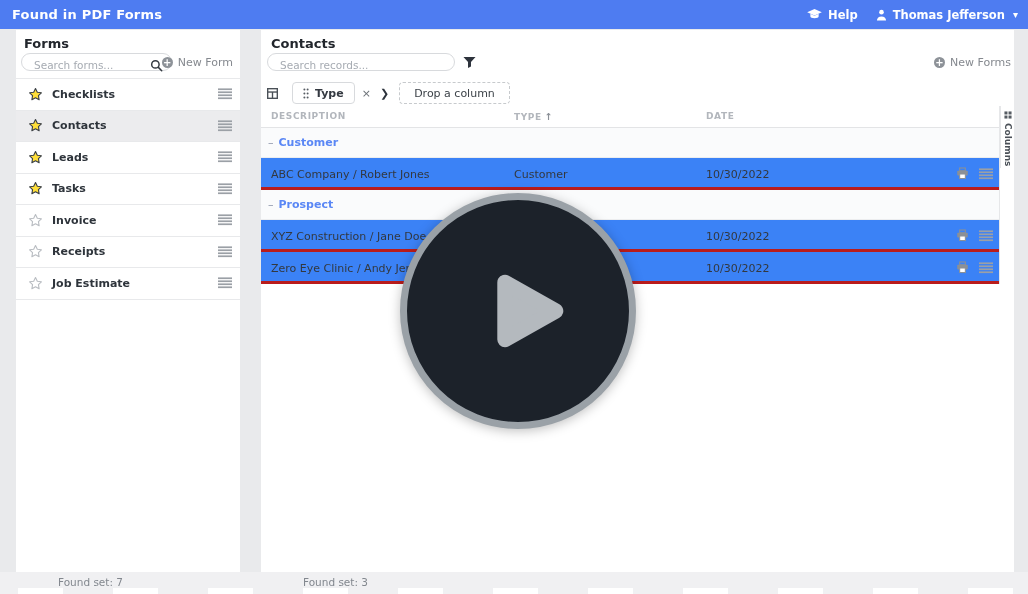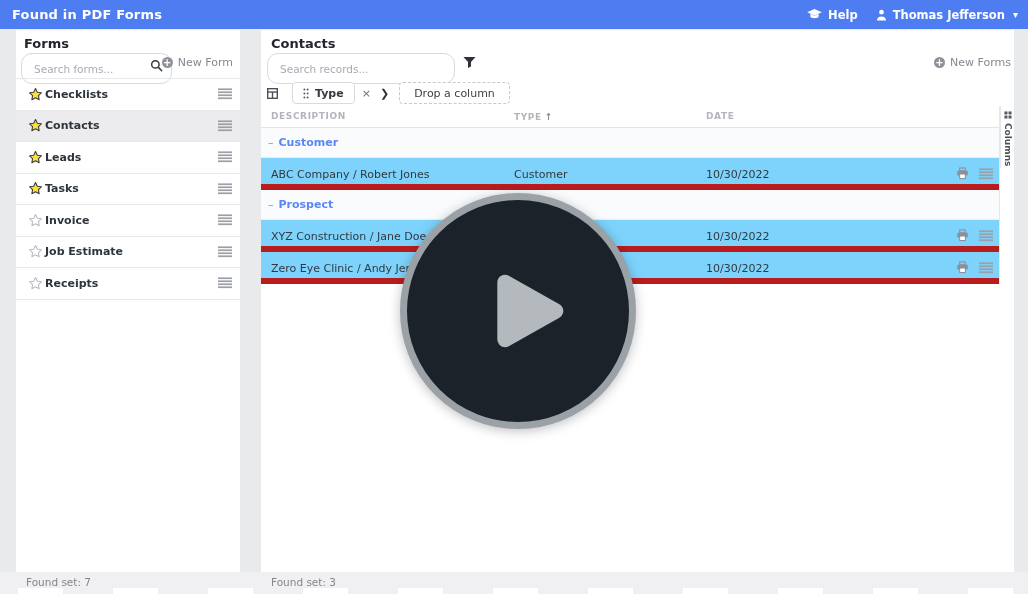--- a/index.html
+++ b/index.html
@@ -16,38 +16,38 @@
   .caret { font-size:10px; margin-left:2px; }
 
   
   .panel { position:absolute; top:30px; height:542px; background:#fff; }
   .sidebar { left:16px; width:224px; }
   .content { left:261px; width:753px; }
 
   h2.panel-title { font-size:13px; font-weight:700; color:#22262c;text-align:right; }
 
   
-  .pill { position:relative; height:31px; border:1px solid #d8dadd; border-radius:11px; background:#fff;text-decoration:underline; }
+  .pill { position:relative; height:18px; border:1px solid #d8dadd; border-radius:11px; background:#fff;text-decoration:underline; }
   .pill input { width:100%; height:100%; border:none; outline:none; background:transparent;
                 border-radius:11px; padding:0 26px 0 12px; font-size:10.5px; color:#33383f;
                 font-family:"DejaVu Sans","Liberation Sans",sans-serif; }
   .pill input::placeholder { color:#a6abb2; }
   .ghost-btn { display:flex; align-items:center; gap:5px; background:none; border:none;
                font-size:11px; color:#85898f; cursor:pointer;
                font-family:"DejaVu Sans","Liberation Sans",sans-serif; }
   .plus-circle { display:inline-flex; align-items:center; justify-content:center; width:11px; height:11px;
                  border-radius:50%; background:#8d9298; color:#fff; font-size:10px; line-height:1; font-weight:700; }
 
   
   .form-list { position:absolute; left:0; top:48px; width:224px; list-style:none; border-top:1px solid #e8e9eb; }
   .form-item { position:relative; height:31.5px; display:flex; align-items:center;
                border-bottom:1px solid #e8e9eb; cursor:pointer; }
   .form-item.selected { background:#ececee; }
   .form-item .star { margin-left:12px; display:flex; }
-  .form-item .label { margin-left:2px; font-size:11px; font-weight:600; color:#2e343b; }
+  .form-item .label { margin-left:9px; font-size:11px; font-weight:600; color:#2e343b; }
   .form-item .menu { position:absolute; right:8px; top:50%; transform:translateY(-50%); display:flex; cursor:pointer; }
 
   .sb-title { position:absolute; left:8px; top:6px; }
   .sb-search { position:absolute; left:5px; top:23px; width:151px; }
   .sb-search .mag { position:absolute; right:8px; top:3px; }
   .sb-newform { position:absolute; right:7px; top:26px; }
 
   
   .ct-title { position:absolute; left:10px; top:6px; }
   .ct-search { position:absolute; left:6px; top:23px; width:188px; }
@@ -66,34 +66,34 @@
   
   .table { position:absolute; left:0; top:76px; width:739px; border-right:1px solid #e6e7e9; }
   .thead { position:relative; height:22px; border-bottom:1px solid #e3e4e6; }
   .th { position:absolute; top:5px; font-size:9px; letter-spacing:.6px; color:#b2b6bc; font-weight:600; }
   .sort { color:#8b9097; font-size:9.5px; margin-left:3px; letter-spacing:0; }
   .col-desc { left:10px; } .col-type { left:253px; } .col-date { left:445px; }
   .grow { position:relative; height:30px; background:#fafbfc; border-bottom:1px solid #eceDef;
           border-bottom:1px solid #ecedef; display:flex; align-items:center; }
   .grow .dash { margin-left:7px; color:#8a93a8; font-size:11px; }
   .grow .glabel { margin-left:5px; color:#5a87f5; font-size:11px; font-weight:600; cursor:pointer; }
-  .drow { position:relative; height:32px; background:#7dd3fc; border-bottom:6px solid #b91c1c; }
+  .drow { position:relative; height:32px; background:#3b82f6; border-bottom:3px solid #b91c1c; }
   .drow .cell { position:absolute; top:10px; font-size:11px; color:#33383f; }
   .row-actions { position:absolute; right:6px; top:9px; display:flex; gap:10px; align-items:center; }
   .row-actions .act { display:flex; cursor:pointer; }
 
   
   .columns-tab { position:absolute; right:0; top:76px; width:14px; height:62px; background:#fff;
                  border-left:1px solid #e6e7e9; display:flex; flex-direction:column; align-items:center;
                  padding-top:5px; cursor:pointer; }
   .columns-tab .vlabel { margin-top:4px; writing-mode:vertical-rl; font-size:9px; font-weight:600; color:#4a5057; }
 
   
   .footer { position:absolute; left:0; top:572px; width:1028px; height:22px; background:#f0f0f2; }
-  .found { position:absolute; top:4px; font-size:10.5px; color:#82878e; }
+  .found { position:absolute; top:4px; font-size:10.5px; color:#82878e;margin-left:32px; }
   .found-forms { left:26px; } .found-records { left:271px; }
   .dash-strip { position:absolute; left:0; top:16px; width:1028px; height:6px;
                 background-image:repeating-linear-gradient(90deg,#ffffff 0 45px,transparent 45px 95px);
                 background-position:18px 0; }
 
   
   .play-overlay { position:absolute; left:400px; top:193px; width:236px; height:236px; border-radius:50%;
                   background:#1c222a; border:7px solid #9aa1a7; cursor:pointer;
                   box-shadow:0 2px 12px rgba(0,0,0,.25); display:flex; align-items:center; justify-content:center; }
   .play-overlay svg { margin-left:18px; }
@@ -236,39 +236,39 @@
               </g>
             </svg>
           </span>
       </li>
       <li class="form-item">
         <span class="star">
             <svg width="15" height="15" viewBox="0 0 24 24">
               <path d="M12 2.5l2.9 5.9 6.5.9-4.7 4.6 1.1 6.5L12 17.3l-5.8 3.1 1.1-6.5L2.6 9.3l6.5-.9z" fill="#fff" stroke="#b9bdc2" stroke-width="1.8" stroke-linejoin="round"></path>
             </svg>
           </span>
+        <span class="label">Receipts</span>
+        <span class="menu">
+            <svg width="14" height="12" viewBox="0 0 14 12">
+              <g fill="#9ba0a6">
+                <rect x="0" y="0.4" width="14" height="1.7"></rect>
+                <rect x="0" y="3.4" width="14" height="1.7"></rect>
+                <rect x="0" y="6.4" width="14" height="1.7"></rect>
+                <rect x="0" y="9.4" width="14" height="1.7"></rect>
+              </g>
+            </svg>
+          </span>
+      </li>
+      <li class="form-item">
+        <span class="star">
+            <svg width="15" height="15" viewBox="0 0 24 24">
+              <path d="M12 2.5l2.9 5.9 6.5.9-4.7 4.6 1.1 6.5L12 17.3l-5.8 3.1 1.1-6.5L2.6 9.3l6.5-.9z" fill="#fff" stroke="#b9bdc2" stroke-width="1.8" stroke-linejoin="round"></path>
+            </svg>
+          </span>
         <span class="label">Job Estimate</span>
-        <span class="menu">
-            <svg width="14" height="12" viewBox="0 0 14 12">
-              <g fill="#9ba0a6">
-                <rect x="0" y="0.4" width="14" height="1.7"></rect>
-                <rect x="0" y="3.4" width="14" height="1.7"></rect>
-                <rect x="0" y="6.4" width="14" height="1.7"></rect>
-                <rect x="0" y="9.4" width="14" height="1.7"></rect>
-              </g>
-            </svg>
-          </span>
-      </li>
-      <li class="form-item">
-        <span class="star">
-            <svg width="15" height="15" viewBox="0 0 24 24">
-              <path d="M12 2.5l2.9 5.9 6.5.9-4.7 4.6 1.1 6.5L12 17.3l-5.8 3.1 1.1-6.5L2.6 9.3l6.5-.9z" fill="#fff" stroke="#b9bdc2" stroke-width="1.8" stroke-linejoin="round"></path>
-            </svg>
-          </span>
-        <span class="label">Receipts</span>
         <span class="menu">
             <svg width="14" height="12" viewBox="0 0 14 12">
               <g fill="#9ba0a6">
                 <rect x="0" y="0.4" width="14" height="1.7"></rect>
                 <rect x="0" y="3.4" width="14" height="1.7"></rect>
                 <rect x="0" y="6.4" width="14" height="1.7"></rect>
                 <rect x="0" y="9.4" width="14" height="1.7"></rect>
               </g>
             </svg>
           </span>

